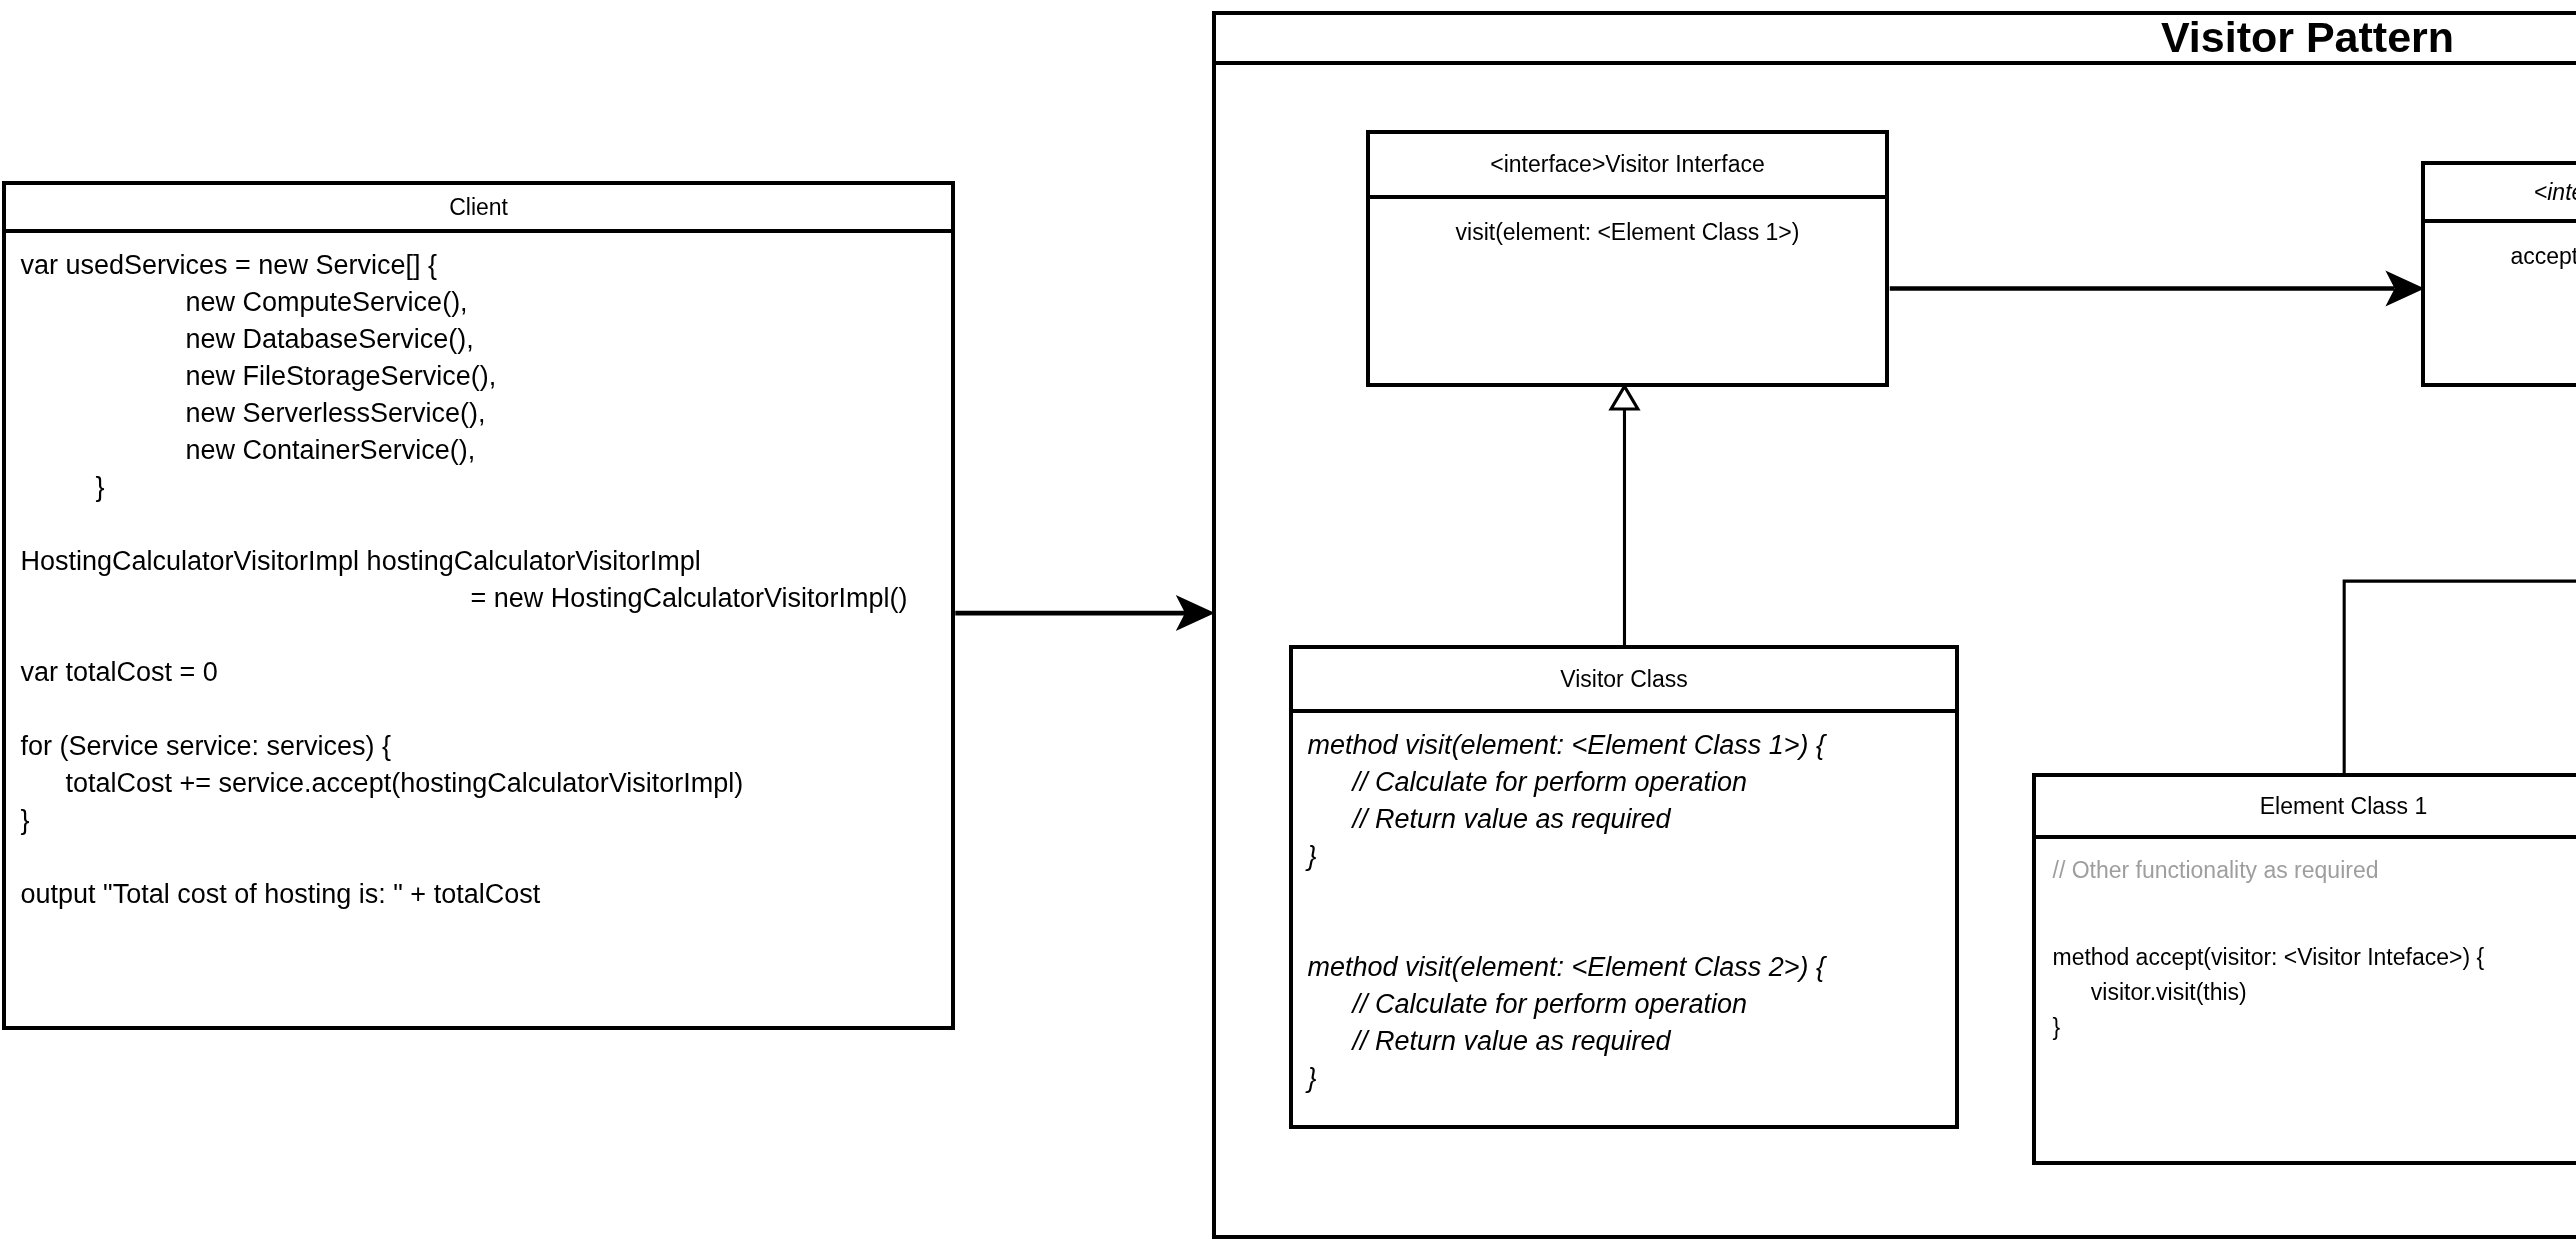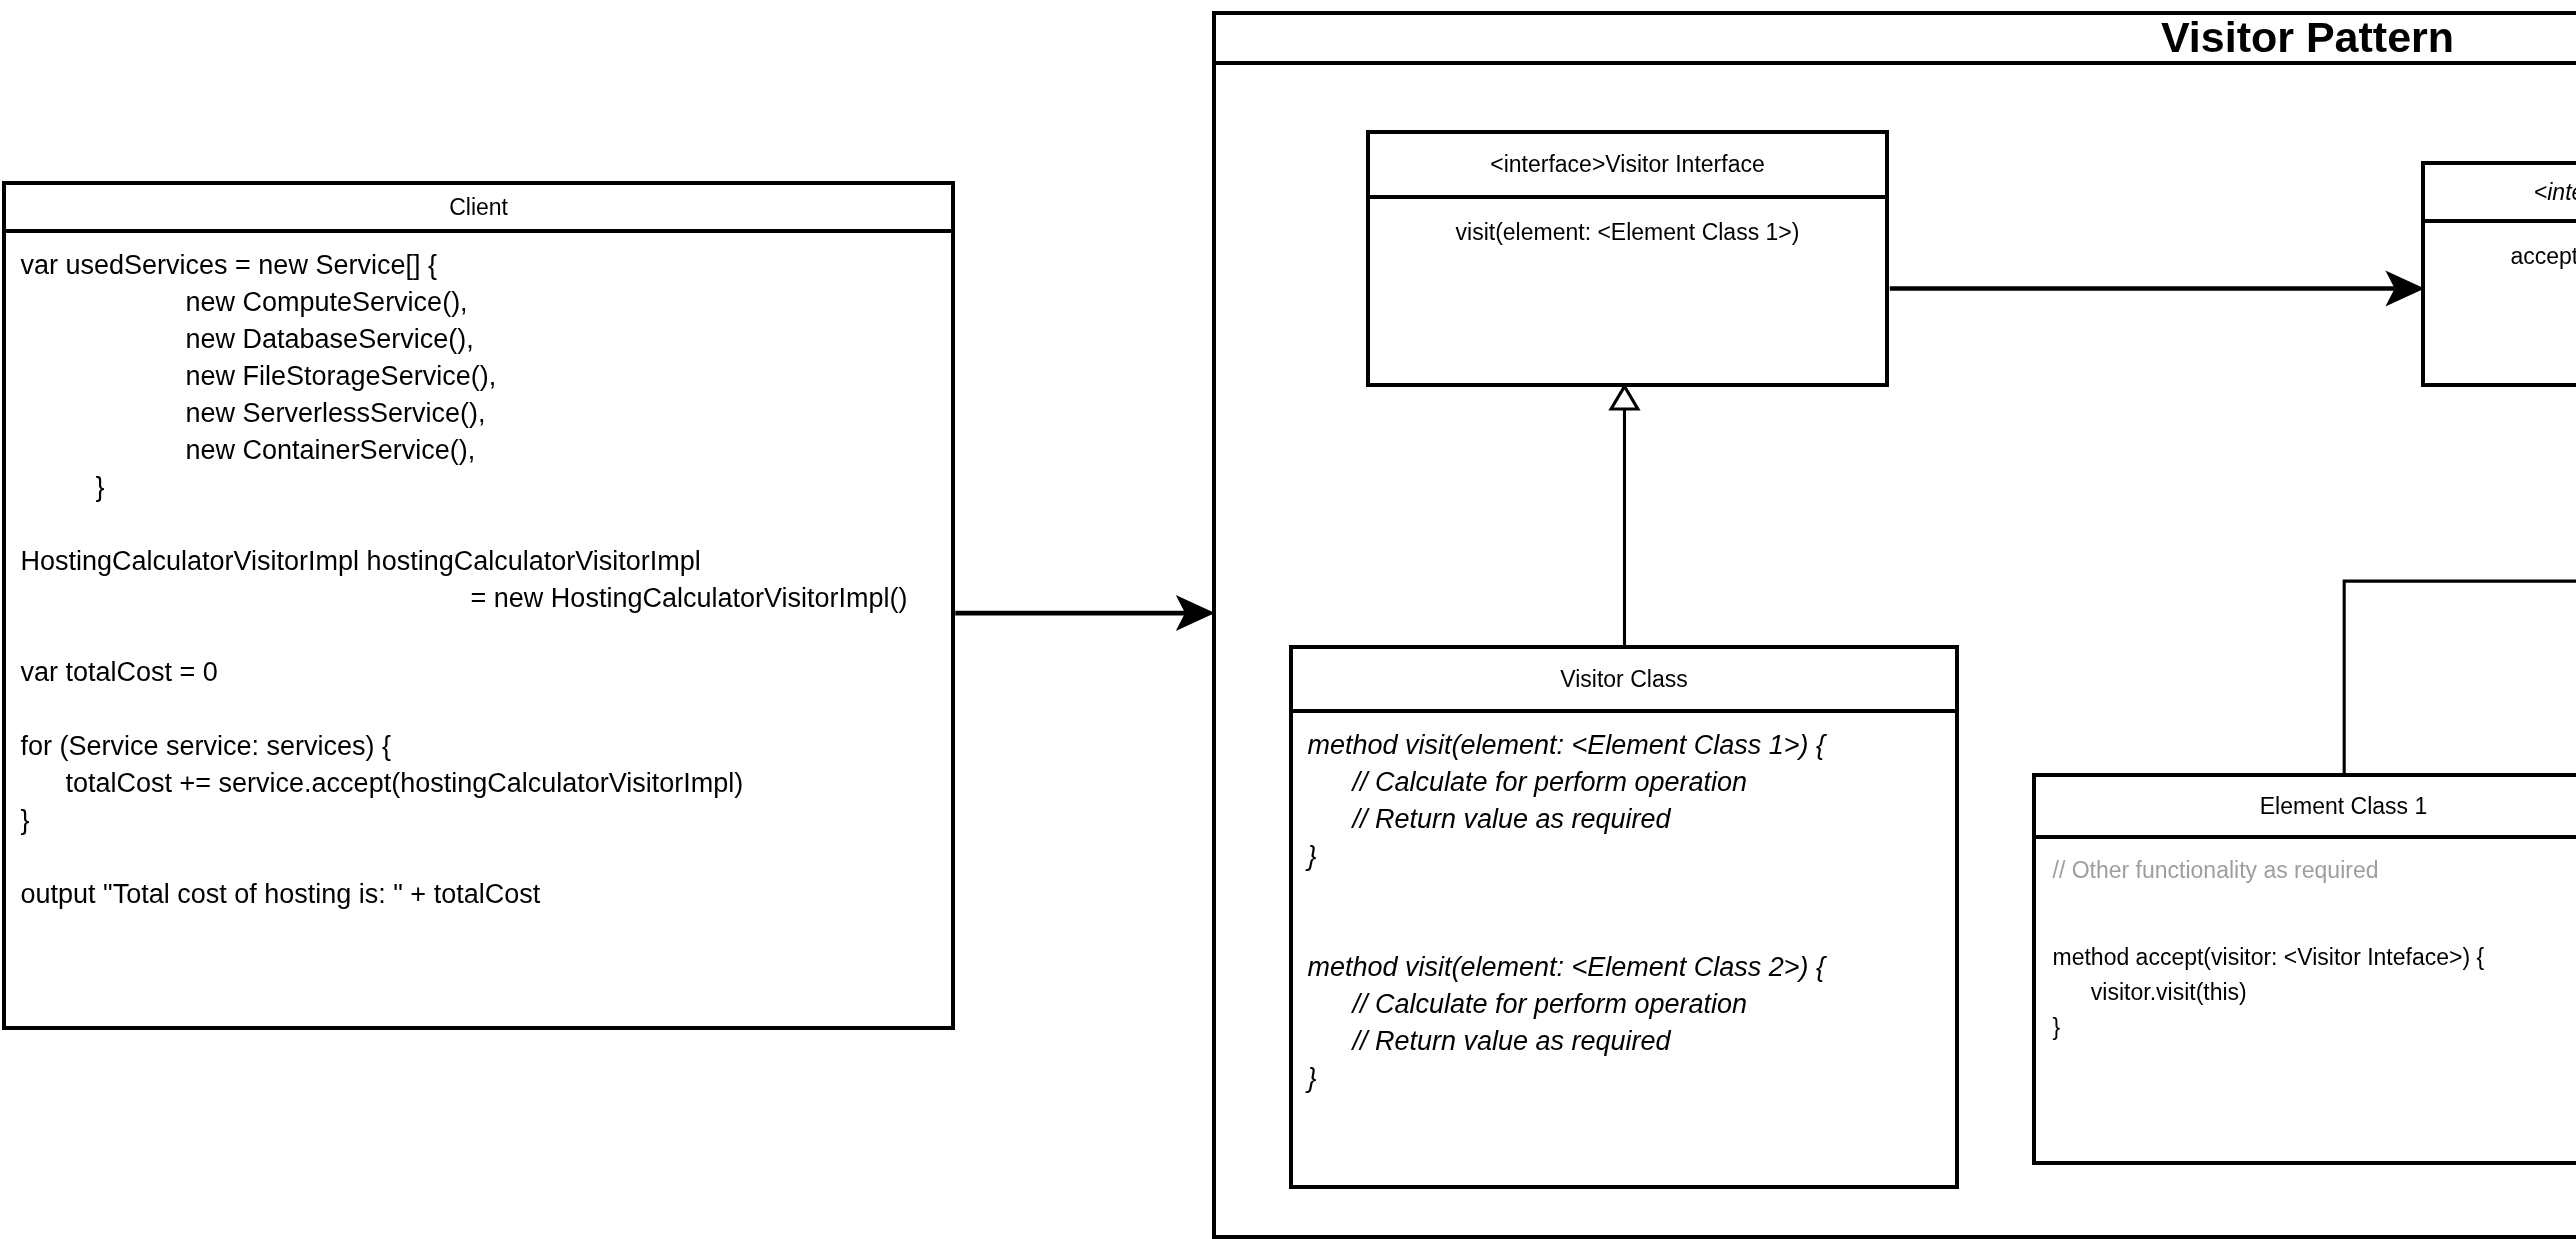--- a/index.html
+++ b/index.html
@@ -62,21 +62,21 @@
     border-bottom: 4.6px solid #000000;
     font-size: 43px; font-weight: 700;
   }
 
   .vi-box  { left: 1366px; top: 130px;  width: 523px; height: 257px; }
   .vi-box .box-header { height: 65px; }
 
   .ei-box  { left: 2421px; top: 161px;  width: 521px; height: 226px; }
   .ei-box .box-header { height: 58px; }
 
-  .vc-box  { left: 1289px; top: 645px; width: 670px; height: 544px; }
+  .vc-box  { left: 1289px; top: 645px; width: 670px; height: 484px; }
   .vc-box .box-header { height: 64px; }
   .vc-code { padding: 14.4px 14.4px; font-style: italic; }
 
   .ec1-box { left: 2032px; top: 773px; width: 623px; height: 392px; }
   .ec1-box .box-header, .ec2-box .box-header { height: 62px; }
   .ec-body { padding: 14.4px 16.5px 0 16.5px; }
   .ec-comment {
     font-size: 23px; line-height: 35px; white-space: pre;
     color: #9e9e9e;
   }

